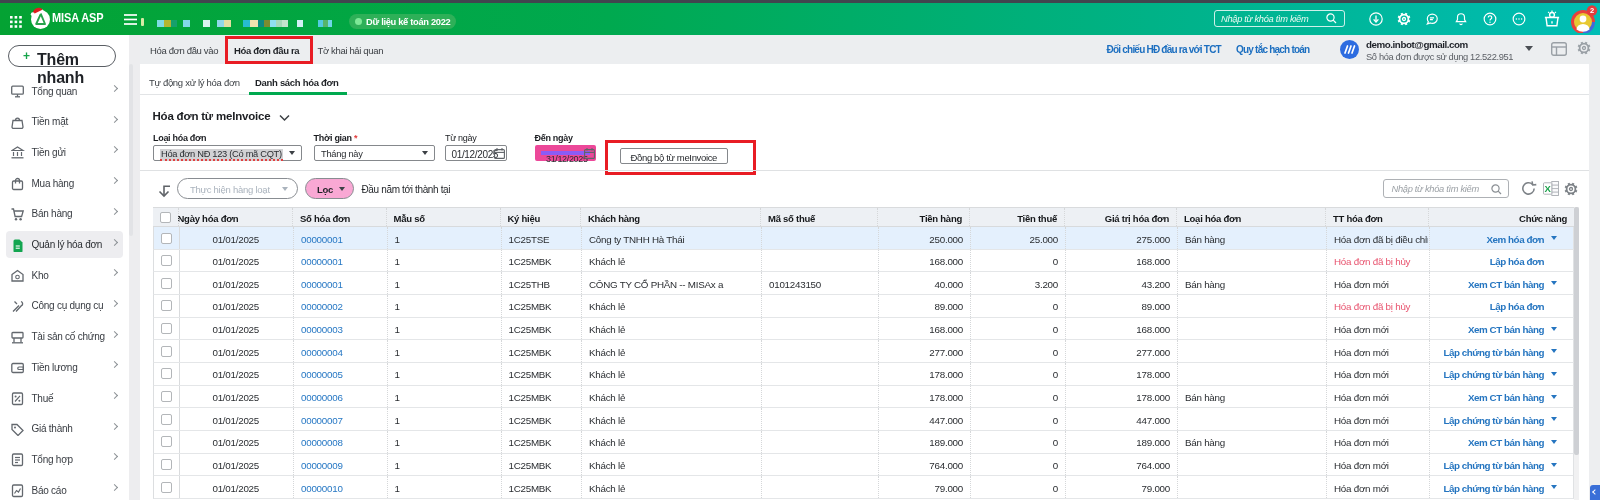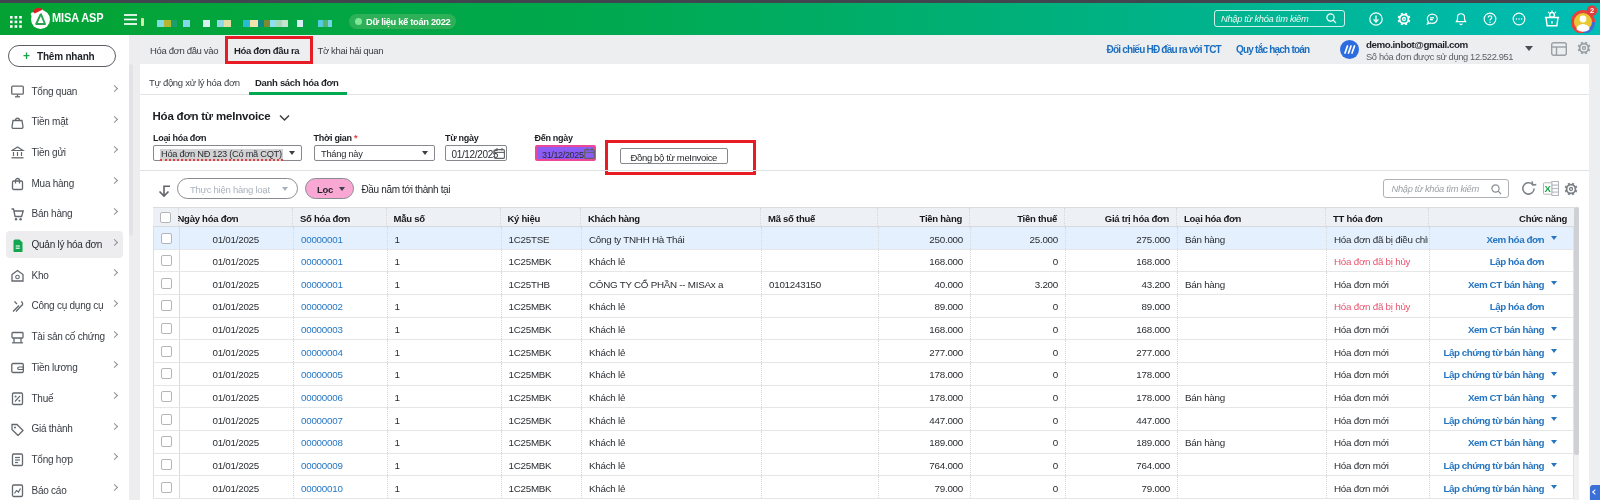--- a/index.html
+++ b/index.html
@@ -331,57 +331,57 @@
         </svg>
         <span class="lab">Báo cáo</span>
         <span class="chev"></span>
       </div>
     </div>
 <div class="abs" id="gutter"></div>
 <div class="abs" style="left:129px;top:64px;width:4px;height:172px;background:#e2e3e6;border-radius:2px"></div>
 
 <div class="abs" style="left:8px;top:45px;width:108px;height:21.5px;border:1.4px solid #5a5e64;border-radius:11px;background:#fff">
   <span style="position:absolute;left:14px;top:3px;font-size:12px;font-weight:bold;color:#16a34a">+</span>
-  <span style="position:absolute;left:28px;top:5px;font-size:10px;font-weight:bold;color:#1e2126;letter-spacing:-0.2px">Thêm nhanh</span>
+  <span style="position:absolute;left:28px;top:5px;font-size:16px;font-weight:bold;color:#1e2126;letter-spacing:-0.2px">Thêm nhanh</span>
 </div>
 
 <div class="abs" id="subtabs">
   <div class="abs" style="left:9px;top:13px;font-size:9.5px;color:#3c4045;letter-spacing:-0.3px">Tự động xử lý hóa đơn</div>
   <div class="abs" style="left:115px;top:13px;font-size:9.5px;font-weight:bold;color:#1f2226;letter-spacing:-0.3px">Danh sách hóa đơn</div>
   <div class="abs" style="left:108.5px;top:28.5px;width:98px;height:2.5px;background:#00a94f"></div>
 </div>
 
 <div class="abs" style="left:152.5px;top:109.5px;font-size:11.5px;font-weight:bold;color:#1c1e22;letter-spacing:-0.2px">Hóa đơn từ meInvoice</div>
 <svg class="abs" style="left:279px;top:113.5px" width="11" height="8">
       <path d="M1 1.5 L5.5 6 L10 1.5" fill="none" stroke="#3c4045" stroke-width="1.5"></path>
     </svg>
 
 <div class="abs" style="left:153px;top:133px;font-size:9px;font-weight:bold;color:#1c1e22;letter-spacing:-0.3px">Loại hóa đơn</div>
 <div class="abs" style="left:313.5px;top:133px;font-size:9px;font-weight:bold;color:#1c1e22;letter-spacing:-0.3px">Thời gian <span style="color:#e23b3b">*</span></div>
-<div class="abs" style="left:445px;top:133px;font-size:9px;font-weight:bold;color:#1c1e22;letter-spacing:-0.3px">Từ ngày</div>
+<div class="abs" style="left:445px;top:133px;font-size:9px;font-weight:normal;color:#1c1e22;letter-spacing:-0.3px">Từ ngày</div>
 <div class="abs" style="left:534.5px;top:133px;font-size:9px;font-weight:bold;color:#1c1e22;letter-spacing:-0.3px">Đến ngày</div>
 
 <div class="abs" style="left:152.5px;top:145px;width:149.5px;height:16px;border:1px solid #85888c;border-radius:2px;background:#fff">
   <span style="position:absolute;left:6.5px;top:2.5px;font-size:9.3px;color:#2a2d31;background:#d2d2d4;border-bottom:2px dotted #e04040;padding:0 1px;letter-spacing:-0.3px">Hóa đơn NĐ 123 (Có mã CQT)</span>
   <span style="position:absolute;right:6px;top:5px;width:0;height:0;border-left:3.5px solid transparent;border-right:3.5px solid transparent;border-top:4.5px solid #3c4045"></span>
 </div>
 <div class="abs" style="left:313.5px;top:145px;width:121.5px;height:16px;border:1px solid #85888c;border-radius:2px;background:#fff">
   <span style="position:absolute;left:6.5px;top:3px;font-size:9.3px;color:#2a2d31;letter-spacing:-0.25px">Tháng này</span>
   <span style="position:absolute;right:6px;top:5px;width:0;height:0;border-left:3.5px solid transparent;border-right:3.5px solid transparent;border-top:4.5px solid #3c4045"></span>
 </div>
 <div class="abs" style="left:445px;top:145px;width:61.5px;height:16px;border:1px solid #85888c;border-radius:2px;background:#fff">
   <span style="position:absolute;left:5.5px;top:3px;font-size:10px;color:#2a2d31;letter-spacing:-0.35px">01/12/2025</span>
 </div>
 <svg class="abs" style="left:494px;top:147.5px" width="11" height="11">
       <rect x="0.6" y="1.6" width="9.8" height="8.8" rx="1" fill="none" stroke="#5f6368" stroke-width="1.1"></rect>
       <line x1="0.6" y1="4.4" x2="10.4" y2="4.4" stroke="#5f6368" stroke-width="1.1"></line>
       <line x1="3" y1="0" x2="3" y2="2.5" stroke="#5f6368" stroke-width="1.1"></line>
       <line x1="8" y1="0" x2="8" y2="2.5" stroke="#5f6368" stroke-width="1.1"></line>
     </svg>
-<div class="abs" style="left:534.5px;top:145px;width:61.5px;height:16px;border:2px solid #ec4899;border-radius:2px;background:#8b5cf6">
+<div class="abs" style="left:534.5px;top:145px;width:61.5px;height:16px;border:6px solid #ec4899;border-radius:2px;background:#8b5cf6">
   <span style="position:absolute;left:5.5px;top:3px;font-size:9px;color:#2a2d31;letter-spacing:-0.35px">31/12/2025</span>
 </div>
 <svg class="abs" style="left:583.5px;top:147.5px" width="11" height="11">
       <rect x="0.6" y="1.6" width="9.8" height="8.8" rx="1" fill="none" stroke="#5f6368" stroke-width="1.1"></rect>
       <line x1="0.6" y1="4.4" x2="10.4" y2="4.4" stroke="#5f6368" stroke-width="1.1"></line>
       <line x1="3" y1="0" x2="3" y2="2.5" stroke="#5f6368" stroke-width="1.1"></line>
       <line x1="8" y1="0" x2="8" y2="2.5" stroke="#5f6368" stroke-width="1.1"></line>
     </svg>
 
 <div class="abs" style="left:619.5px;top:147.5px;width:108.5px;height:16.5px;border:1px solid #85888c;border-radius:2px;background:#fff">

